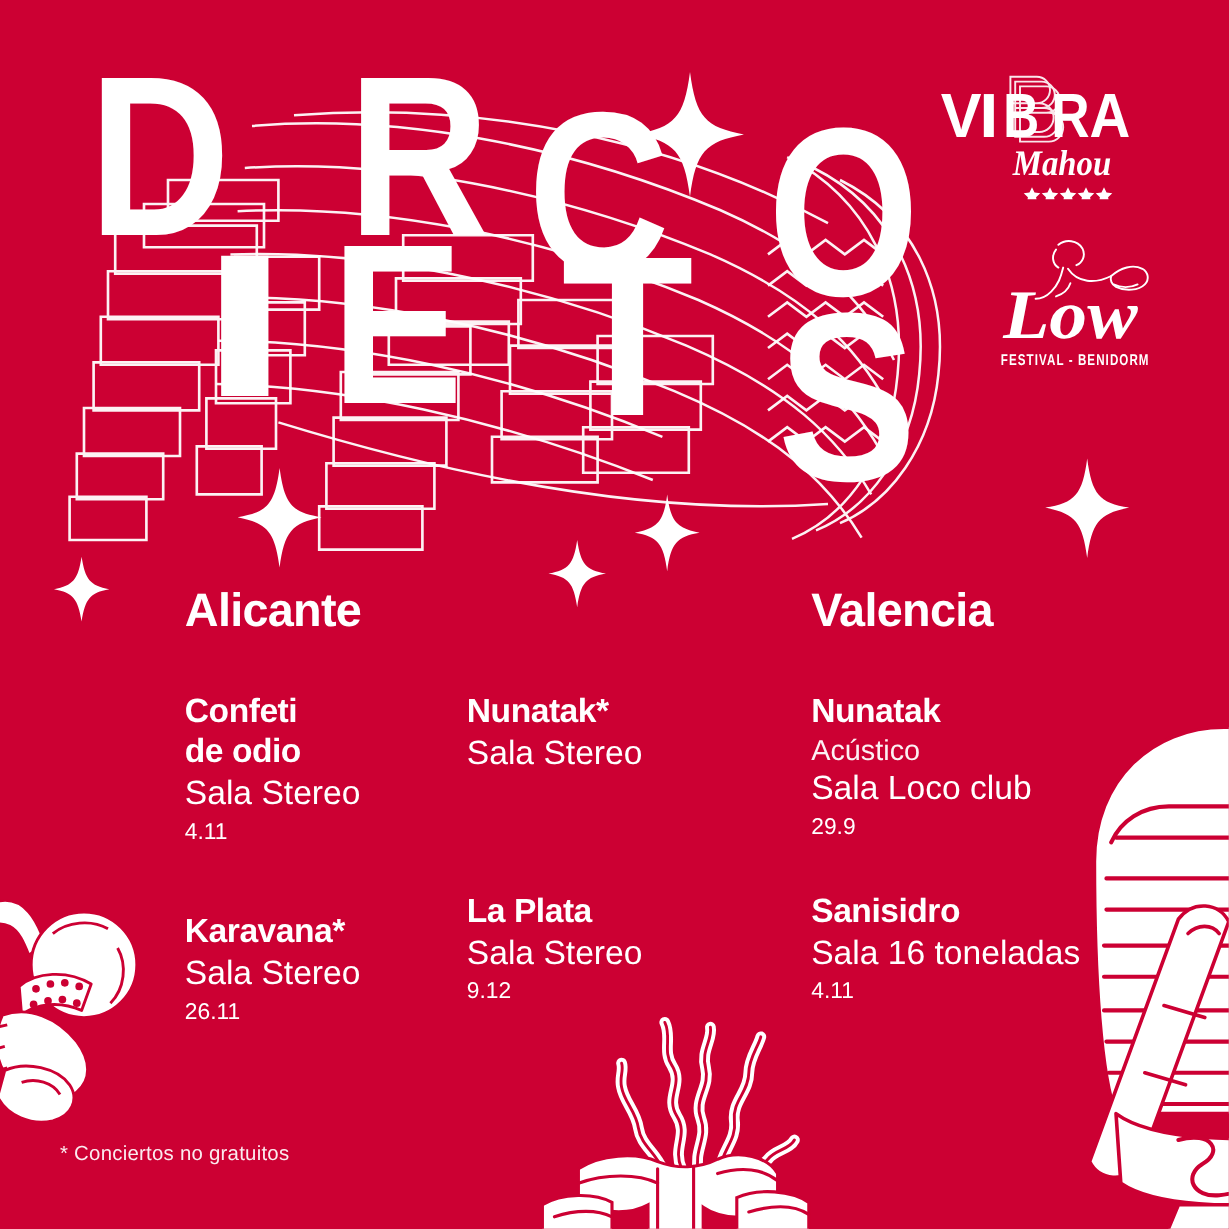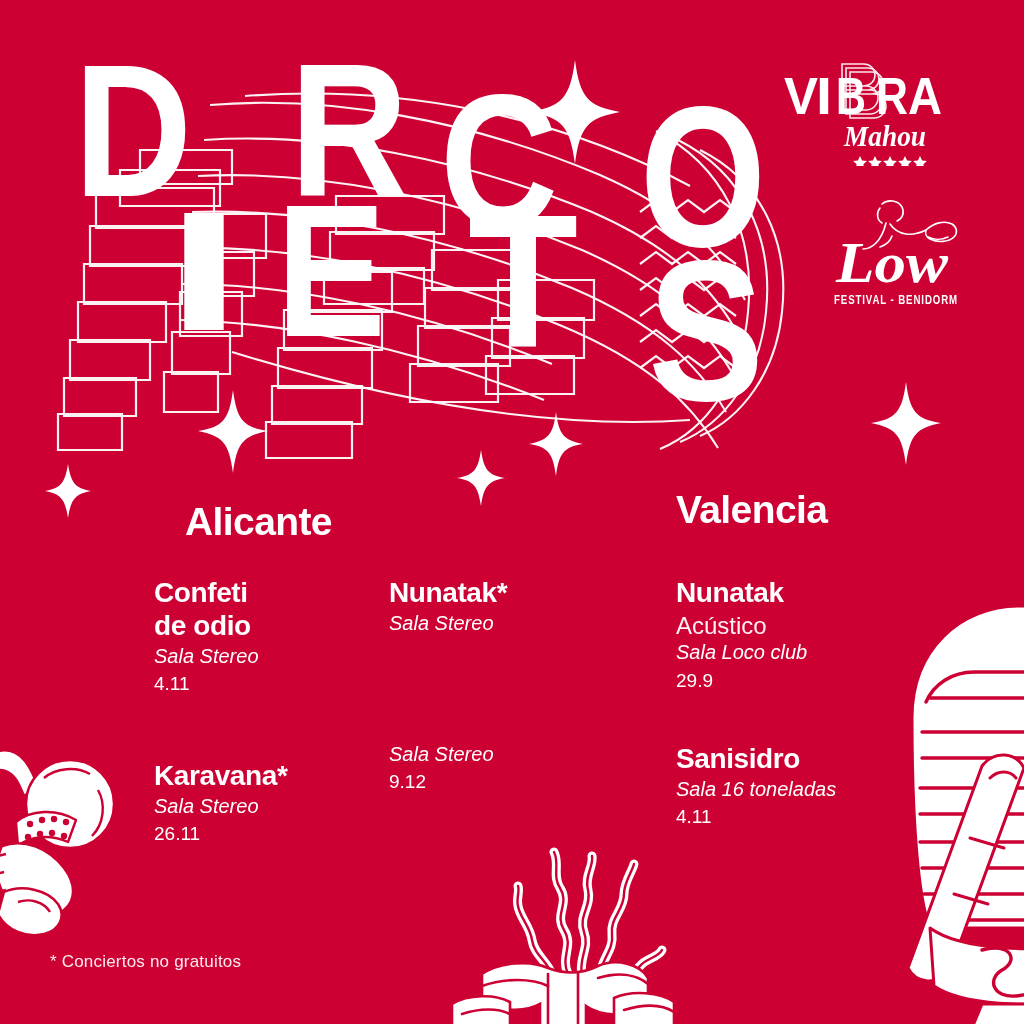--- a/index.html
+++ b/index.html
@@ -24,44 +24,43 @@
 
   
   #listings{position:absolute;left:0;top:490px;width:1024px;height:400px;}
   .city{
     position:absolute;
     font-size:39px;
     font-weight:bold;
     letter-spacing:-0.6px;
     line-height:1;
   }
-  #city-alicante{left:154px;top:12px;margin-left:31px;}
+  #city-alicante{left:154px;top:0px;}
   #city-valencia{left:676px;top:0px;text-align:center;}
 
   .gig{position:absolute;}
   .gig .name{
     font-size:28px;
     font-weight:bold;
     letter-spacing:-0.4px;
     line-height:1.18;
     margin:0 0 2px 0;
   }
   .gig .sub{
     font-size:24px;
     font-weight:300;
     line-height:1.22;
     margin:0;
     opacity:.94;
   }
   .gig .venue{
-    font-size:20px;
+    font-size:28px;
     font-weight:400;
     line-height:1.22;
     margin:0;
-    font-style:italic;
   }
   .gig .date{
     font-size:19px;
     font-weight:400;
     line-height:1.35;
     margin:3px 0 0 0;
   }
 
   
   #gig-confeti   {left:154px; top:86px;  width:215px;}
@@ -264,20 +263,21 @@
       <div class="date">29.9</div>
     </div>
 
     <div id="gig-karavana" class="gig">
       <div class="name">Karavana*</div>
       <div class="venue">Sala Stereo</div>
       <div class="date">26.11</div>
     </div>
 
     <div id="gig-laplata" class="gig">
+      <div class="name">La Plata</div>
       <div class="venue">Sala Stereo</div>
       <div class="date">9.12</div>
     </div>
 
     <div id="gig-sanisidro" class="gig">
       <div class="name">Sanisidro</div>
       <div class="venue">Sala 16 toneladas</div>
       <div class="date">4.11</div>
     </div>
   </div>

